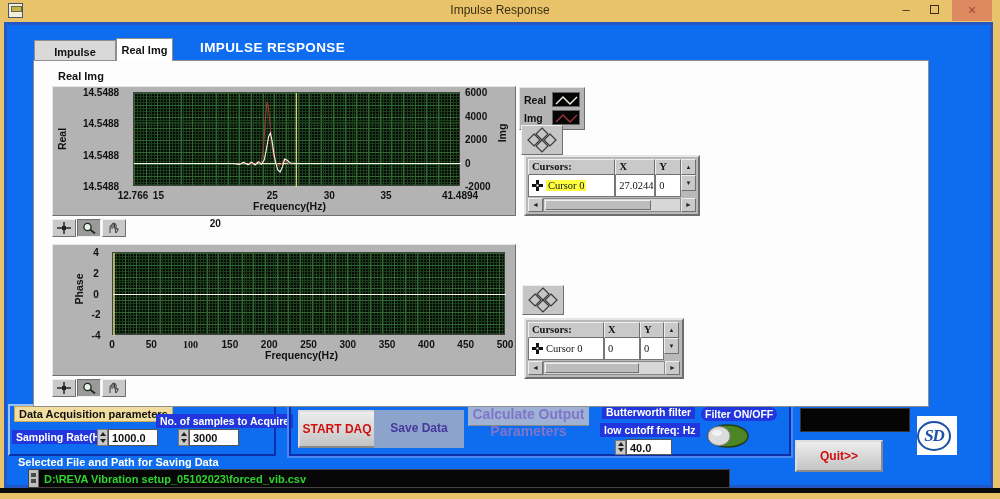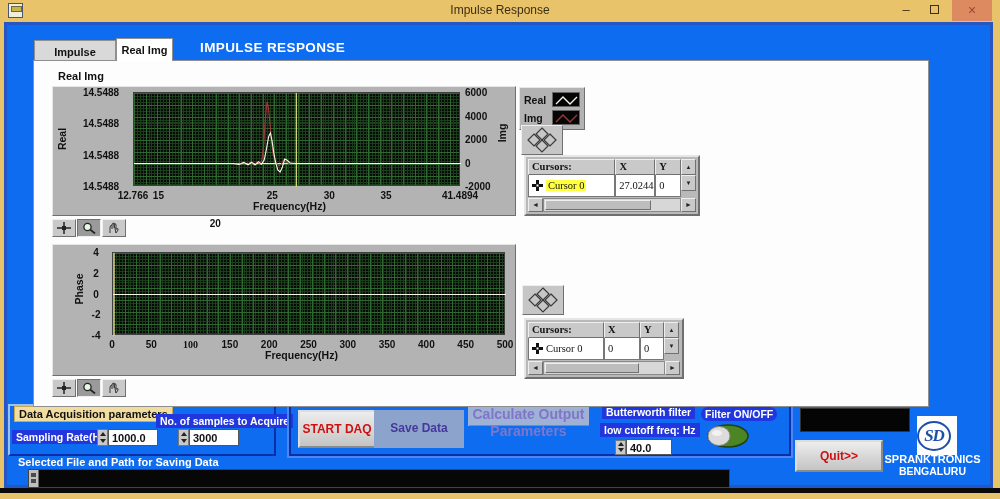--- a/index.html
+++ b/index.html
@@ -368,24 +368,21 @@
     </svg>
   </div>
 
   <div id="black-display"></div>
   <div class="btn3d" style="left:795px;top:440px;width:88px;height:32px;line-height:28px;font-size:12px;">Quit&gt;&gt;</div>
   <div id="logo">
     <div class="ring">
         <span class="sd">SD</span>
       </div>
   </div>
-  <div id="brand">
-    <div class="l1">SPRANKTRONICS</div>
-    <div class="l2">BENGALURU</div>
-  </div>
 
   <div class="white-label" style="left:18px;top:456px;">Selected File and Path for Saving Data</div>
   <div id="path-bar">
     <div id="browse"></div>
+    <div id="path-text">D:\REVA Vibration setup_05102023\forced_vib.csv</div>
   </div>
 
   <div id="bottom-black"></div>
 </div>
 
 </body></html>

